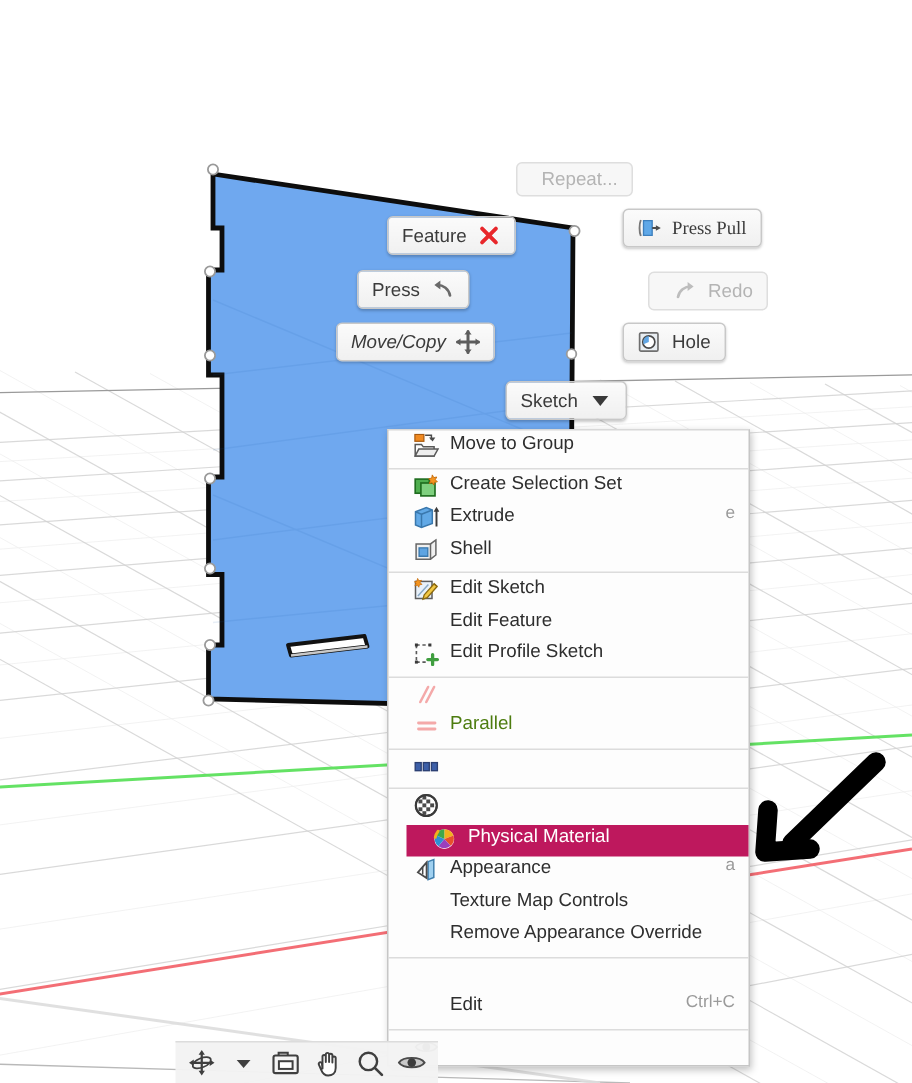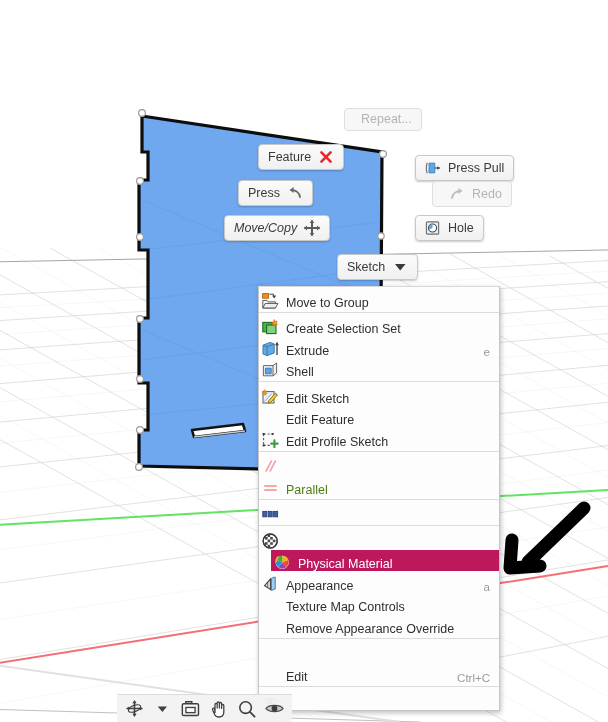--- a/index.html
+++ b/index.html
@@ -44,23 +44,23 @@
     width:242px;
     background:#fdfdfd;
     border:1px solid #c6c6c6;
     border-top:1px solid #d8d8d8;
     box-shadow:1px 2px 5px rgba(0,0,0,.25);
     font-size:12.5px;
     padding:1px 0 0 0;
   }
   .ctx-item {
     position:relative;
-    display:flex; align-items:flex-end;
+    display:flex; align-items:flex-start;
     height:21.5px;
-    padding-left:2px;
+    padding-left:16px;
     color:#2e2e2e;
   }
   .ctx-item.sel { background:#be185d; color:#ffffff;margin-left:12px; }
   .ctx-item.dis { color:#4d7c0f; }
   .ctx-ico { width:19px; height:18px; flex:0 0 auto; display:flex; align-items:center; justify-content:center; margin-right:6px; }
   .ctx-lbl { flex:1 1 auto; white-space:nowrap; }
   .ctx-key { color:#9a9a9a; font-size:11.5px; padding-right:9px; }
   .ctx-item.sel .ctx-key { color:#d8eefb; }
   .ctx-sep { height:1px; background:#dcdcdc; margin:2px 0 2px 0; }
 
@@ -237,21 +237,21 @@
 
     <div class="mm-btn" style="left:337px; top:254px;">
       <span class="lbl">Sketch</span>
       <span class="mm-ico">
         <svg width="13" height="10" viewBox="0 0 13 10">
             <path d="M1 2 L11.5 2 L6.2 8.6 Z" fill="#3a3a3a"></path>
           </svg>
       </span>
     </div>
 
-    <div class="mm-btn" style="left:415px; top:155px;">
+    <div class="mm-btn" style="left:415px; top:139px;font-family:Liberation Serif, serif;">
       <span class="mm-ico">
         <svg width="18" height="16" viewBox="0 0 18 16">
           <path d="M2.5 2 C1.2 5 1.2 11 2.5 14" stroke="#777" stroke-width="1.4" fill="none"></path>
           <path d="M4.5 2.5 L11 2.5 L11 13.5 L4.5 13.5 Z" fill="#5fa8e8" stroke="#3d7fbd" stroke-width="1"></path>
           <path d="M11 8 L16 8" stroke="#4d4d4d" stroke-width="1.4"></path>
           <path d="M17.5 8 L13.8 5.9 L13.8 10.1 Z" fill="#4d4d4d"></path>
         </svg>
       </span>
       <span class="lbl">Press Pull</span>
     </div>

